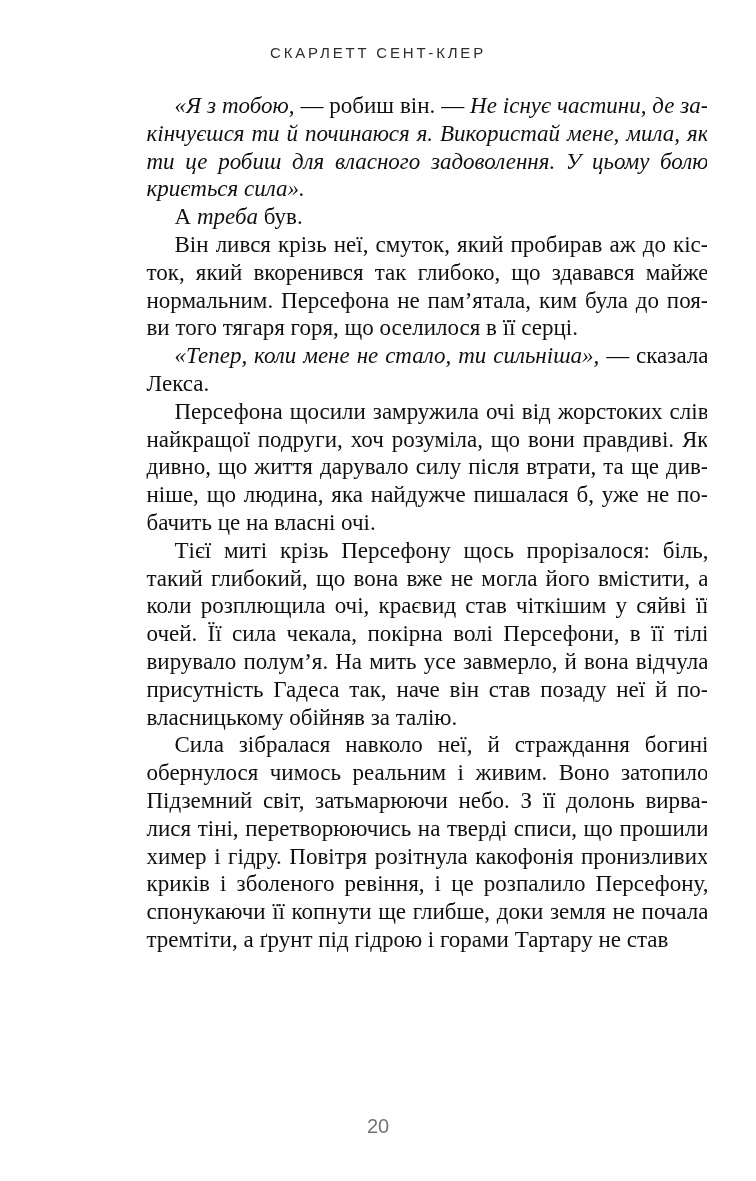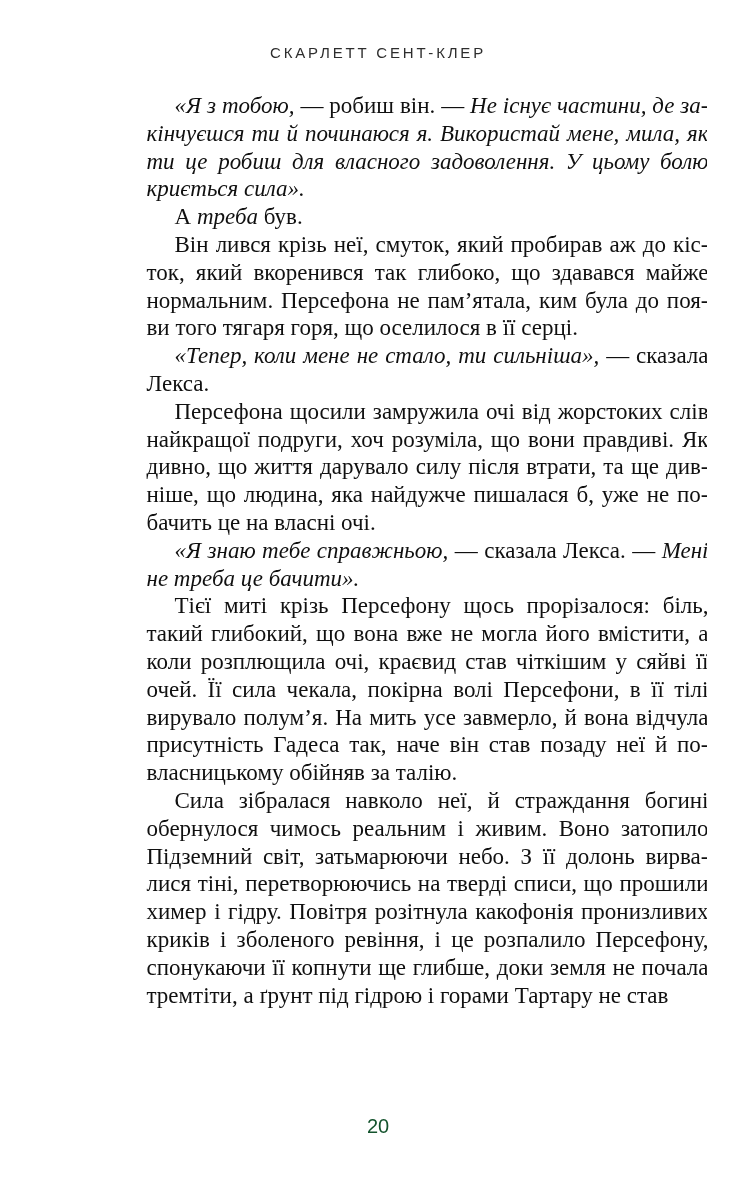--- a/index.html
+++ b/index.html
@@ -41,34 +41,33 @@
   }
   .text-block em { }
   .page-number {
     position: absolute;
     top: 1115px;
     left: 0;
     right: 0;
     text-align: center;
     font-family: "Liberation Sans", sans-serif;
     font-size: 20px;
-    color: #14532d;
+    color: #737373;
   }
 </style>
 </head>
 <body>
 
 <div class="page">
   <div class="running-header">СКАРЛЕТТ СЕНТ-КЛЕР</div>
 
   <div class="text-block">
       <p><em>«Я з тобою, </em><span>— робиш він. — </span><em>Не існує частини, де за­кінчуєшся ти й починаюся я. Використай мене, мила, як ти це робиш для власного задоволення. У цьому болю криється сила».</em></p>
       <p><span>А </span><em>треба</em><span> був.</span></p>
       <p><span>Він лився крізь неї, смуток, який пробирав аж до кіс­ток, який вкоренився так глибоко, що здавався майже нормальним. Персефона не пам’ятала, ким була до поя­ви того тягаря горя, що оселилося в її серці.</span></p>
       <p><em>«Тепер, коли мене не стало, ти сильніша», </em><span>— сказала Лекса.</span></p>
       <p><span>Персефона щосили замружила очі від жорстоких слів найкращої подруги, хоч розуміла, що вони правдиві. Як дивно, що життя дарувало силу після втрати, та ще див­ніше, що людина, яка найдужче пишалася б, уже не по­бачить це на власні очі.</span></p>
-      <p><em>«Я знаю тебе справжньою, </em><span>— сказала Лекса. — </span><em>Мені не треба це бачити».</em></p>
       <p><span>Тієї миті крізь Персефону щось прорізалося: біль, такий глибокий, що вона вже не могла його вмістити, а коли розплющила очі, краєвид став чіткішим у сяйві її очей. Її сила чекала, покірна волі Персефони, в її тілі вирувало полум’я. На мить усе завмерло, й вона відчула присутність Гадеса так, наче він став позаду неї й по-власницькому обійняв за талію.</span></p>
       <p><span>Сила зібралася навколо неї, й страждання богині обернулося чимось реальним і живим. Воно затопило Підземний світ, затьмарюючи небо. З її долонь вирва­лися тіні, перетворюючись на тверді списи, що прошили химер і гідру. Повітря розітнула какофонія пронизливих криків і зболеного ревіння, і це розпалило Персефону, спонукаючи її копнути ще глибше, доки земля не поча­ла тремтіти, а ґрунт під гідрою і горами Тартару не став</span></p>
     </div>
 
   <div class="page-number">20</div>
 </div>
 
 </body></html>

